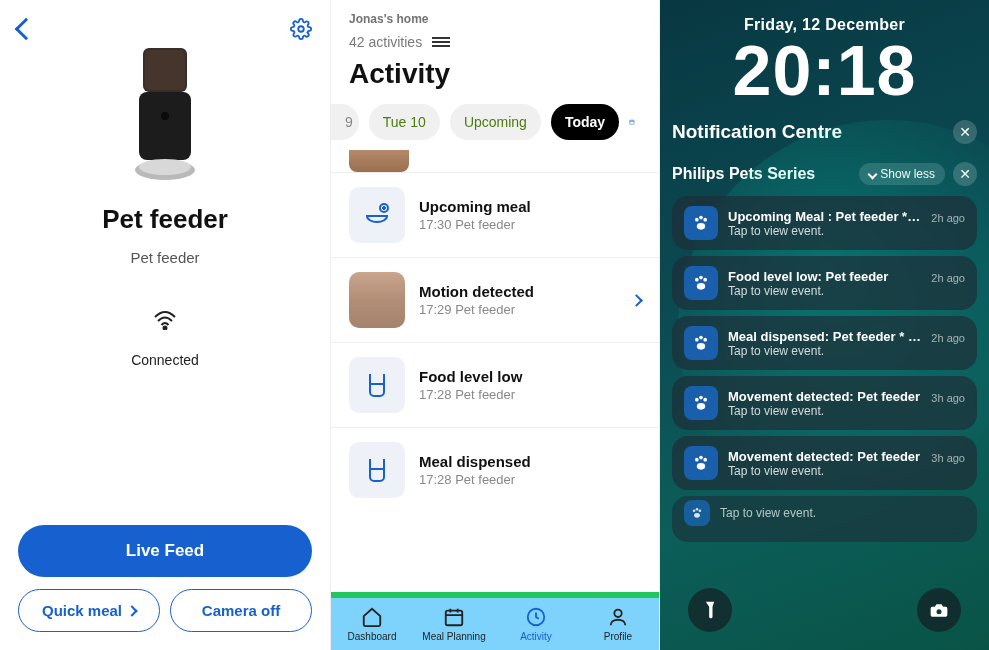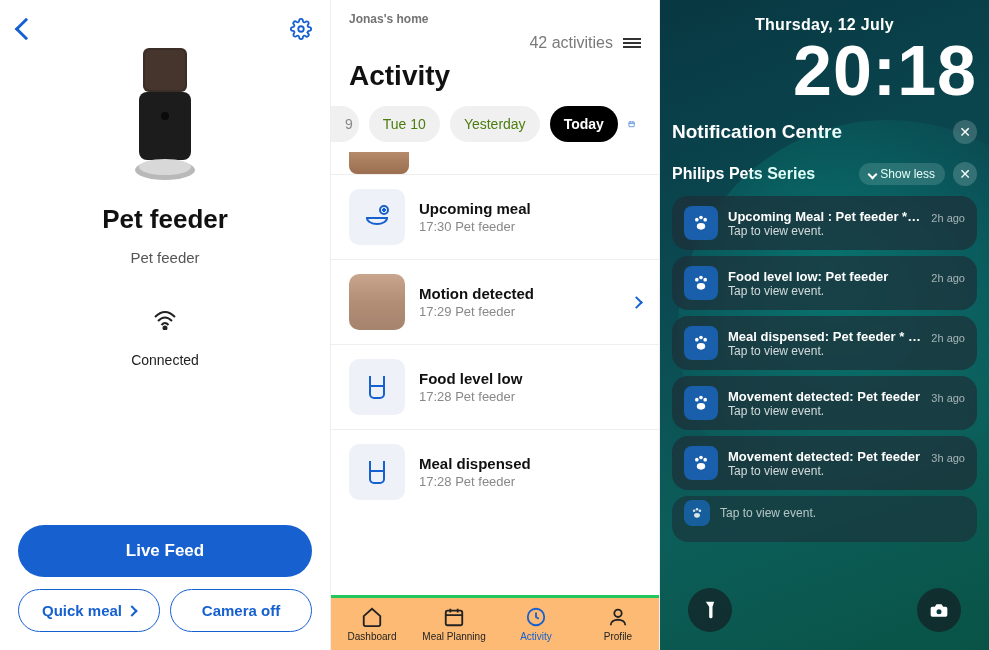--- a/index.html
+++ b/index.html
@@ -20,48 +20,48 @@
   .device-sub { font-size:15px; color:#555; }
   .wifi { margin-top:30px; color:#0f0f0f; }
   .connected { font-size:14px; margin-top:8px; color:#222; }
   .btn-primary { background:#1660d0; color:#fff; border-radius:40px; padding:16px; text-align:center; font-size:17px; font-weight:600; margin-top:auto; }
   .btn-row { display:flex; gap:10px; margin-top:12px; }
   .btn-outline { flex:1; border:1.5px solid #1660d0; color:#1660d0; border-radius:40px; padding:12px 10px; text-align:center; font-size:15px; font-weight:600; display:flex; align-items:center; justify-content:center; gap:6px; }
   .chev-right-sm { width:8px; height:8px; border-right:2px solid #1660d0; border-bottom:2px solid #1660d0; transform:rotate(-45deg); }
 
   
   .mid-header { padding:12px 18px 4px 18px; font-size:12px; font-weight:600; color:#737373; }
-  .mid-sub { display:flex; justify-content:flex-end; align-items:center; gap:10px; padding:4px 18px 8px 18px; color:#7a7a7a; font-size:16px; }
+  .mid-sub { display:flex; justify-content:flex-start; align-items:center; gap:10px; padding:4px 18px 8px 18px; color:#7a7a7a; font-size:14px; }
   .sliders { width:18px; height:14px; position:relative; }
   .sliders::before, .sliders::after { content:""; position:absolute; left:0; right:0; height:2px; background:#333; }
   .sliders::before { top:2px; } .sliders::after { bottom:2px; }
   .sliders span { position:absolute; top:50%; left:0; right:0; height:2px; background:#333; transform:translateY(-50%); }
   .mid-title { padding:0 18px 14px 18px; font-size:28px; font-weight:800; color:#111; }
   .date-tabs { display:flex; gap:10px; padding:0 18px 10px 0; align-items:center; }
   .date-pill { padding:10px 14px; border-radius:30px; background:#f0f0f0; color:#4d7c0f; font-size:14px; font-weight:500; white-space:nowrap; }
   .date-pill.edge { padding:10px 6px 10px 14px; border-radius:0 30px 30px 0; color:#888; }
   .date-pill.active { background:#000000; color:#fff; font-weight:600; }
   .cal-icon { width:22px; height:22px; color:#1660d0; margin-left:auto; margin-right:6px; }
   .thumb-strip { height:22px; margin-left:18px; width:60px; border-radius:0 0 8px 8px; background:linear-gradient(#b48a6a,#9a6e4e); }
   .act-list { flex:1; overflow:hidden; }
   .act-item { display:flex; align-items:center; gap:14px; padding:14px 18px; border-top:1px solid #eee; }
   .act-thumb { width:56px; height:56px; border-radius:10px; background:#eef2f8; display:flex; align-items:center; justify-content:center; color:#1660d0; flex-shrink:0; }
   .act-thumb.photo { background:linear-gradient(#c9a58e,#b38e76,#a5836d); }
   .act-text { flex:1; }
   .act-text .t1 { font-size:15px; font-weight:700; color:#111; }
   .act-text .t2 { font-size:13px; color:#888; margin-top:2px; }
   .chev-right { width:9px; height:9px; border-right:2px solid #1660d0; border-bottom:2px solid #1660d0; transform:rotate(-45deg); }
-  .tabbar { display:flex; border-top:3px solid #22c55e; background:#fdba74; }
+  .tabbar { display:flex; border-top:6px solid #22c55e; background:#7dd3fc; }
   .tab { flex:1; display:flex; flex-direction:column; align-items:center; gap:3px; padding:8px 2px; font-size:10px; color:#222; }
   .tab.active { color:#1660d0; }
   .tab svg { width:22px; height:22px; }
 
   
   .lock-date { text-align:center; font-size:16px; font-weight:600; margin-top:16px; letter-spacing:.3px; }
-  .lock-time { text-align:right; font-size:70px; font-weight:700; line-height:1; margin-top:2px; letter-spacing:1px; }
+  .lock-time { text-align:center; font-size:70px; font-weight:700; line-height:1; margin-top:2px; letter-spacing:1px; }
   .nc-row { display:flex; align-items:center; justify-content:space-between; margin-top:14px; }
   .nc-title { font-size:19px; font-weight:600; }
   .close-pill { width:24px; height:24px; border-radius:50%; background:rgba(255,255,255,.18); display:flex; align-items:center; justify-content:center; font-size:14px; }
   .app-row { display:flex; align-items:center; gap:8px; margin-top:18px; }
   .app-name { font-size:16px; font-weight:600; flex:1; }
   .show-less { background:rgba(255,255,255,.15); border-radius:14px; padding:4px 10px; font-size:12px; display:flex; align-items:center; gap:4px; }
   .chev-down { width:7px; height:7px; border-right:2px solid #fff; border-bottom:2px solid #fff; transform:rotate(45deg); }
   .notif-list { margin-top:10px; display:flex; flex-direction:column; gap:6px; }
   .notif { background:rgba(30,45,55,.7); border-radius:16px; padding:10px 12px; display:flex; align-items:center; gap:10px; backdrop-filter:blur(4px); }
   .notif .icon { width:34px; height:34px; border-radius:8px; background:#1a5fab; display:flex; align-items:center; justify-content:center; flex-shrink:0; }
@@ -125,21 +125,21 @@
   <div class="mid-sub">
     <span>42 activities</span>
     <div class="sliders">
         <span></span>
       </div>
   </div>
   <div class="mid-title">Activity</div>
   <div class="date-tabs">
     <div class="date-pill edge">9</div>
     <div class="date-pill">Tue 10</div>
-    <div class="date-pill">Yesterday</div>
+    <div class="date-pill">Upcoming</div>
     <div class="date-pill active">Today</div>
     <svg class="cal-icon" viewBox="0 0 24 24" fill="none" stroke="currentColor" stroke-width="2">
       <rect x="3" y="5" width="18" height="16" rx="2"></rect>
         <path d="M3 10h18M8 3v4M16 3v4"></path>
     </svg>
   </div>
   <div class="thumb-strip"></div>
   <div class="act-list">
     <div class="act-item">
       <div class="act-thumb">
@@ -212,21 +212,21 @@
       <svg viewBox="0 0 24 24" fill="none" stroke="currentColor" stroke-width="2">
           <circle cx="12" cy="8" r="4"></circle>
           <path d="M4 21c0-4 4-6 8-6s8 2 8 6"></path>
         </svg>
       <span>Profile</span>
     </div>
   </div>
 </div>
 
 <div class="panel right">
-  <div class="lock-date">Thursday, 12 July</div>
+  <div class="lock-date">Friday, 12 December</div>
   <div class="lock-time">20:18</div>
   <div class="nc-row">
     <div class="nc-title">Notification Centre</div>
     <div class="close-pill">✕</div>
   </div>
   <div class="app-row">
     <div class="app-name">Philips Pets Series</div>
     <div class="show-less">
         <span class="chev-down"></span>
         <span>Show less</span>

